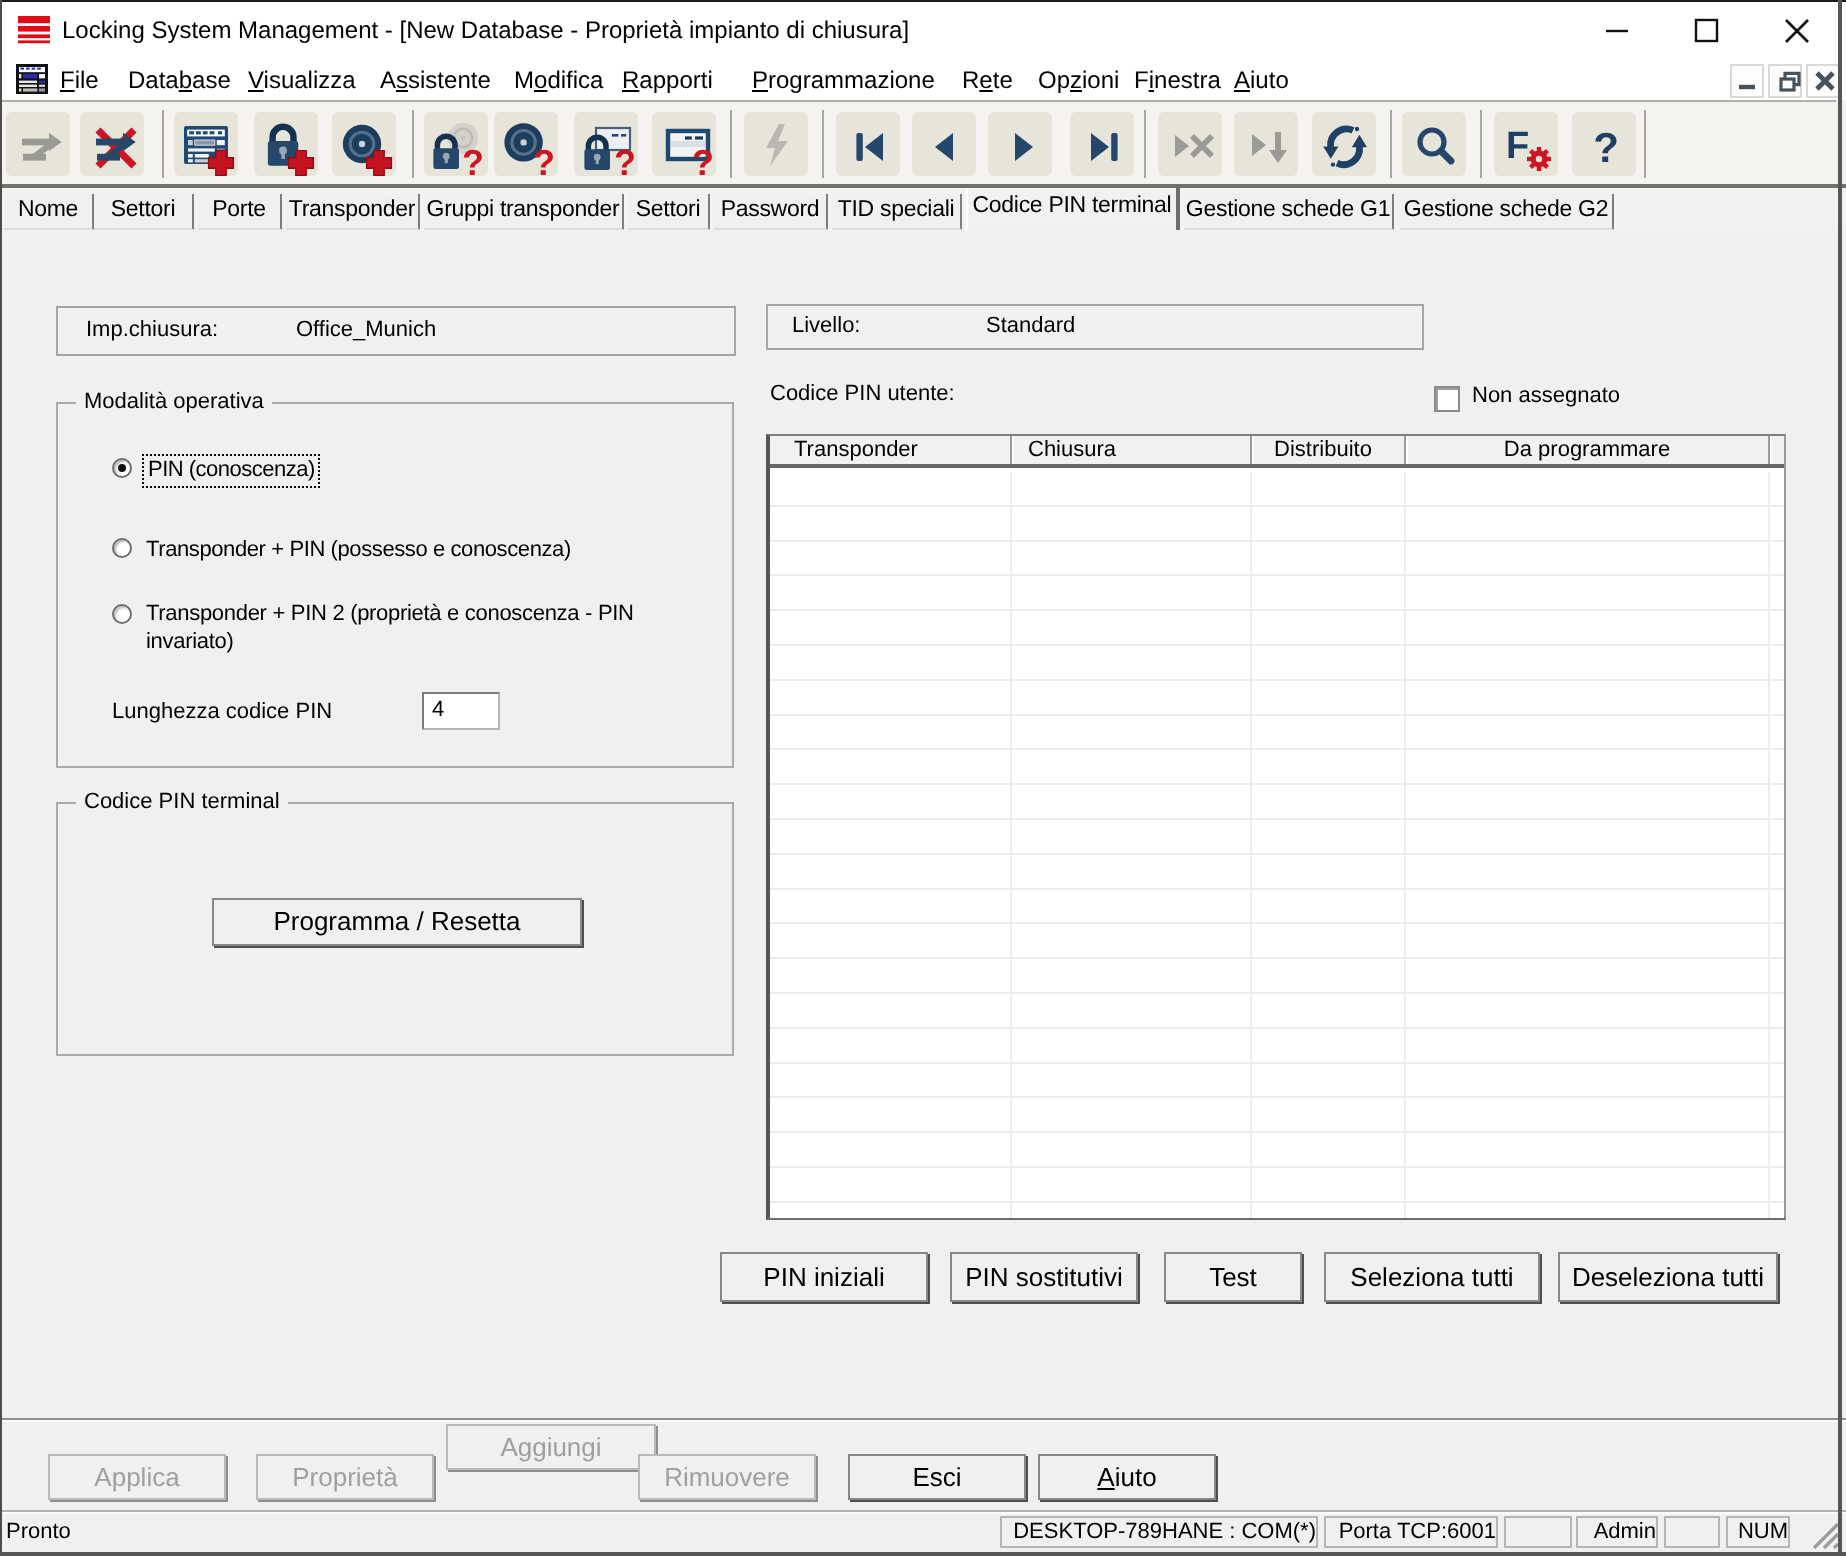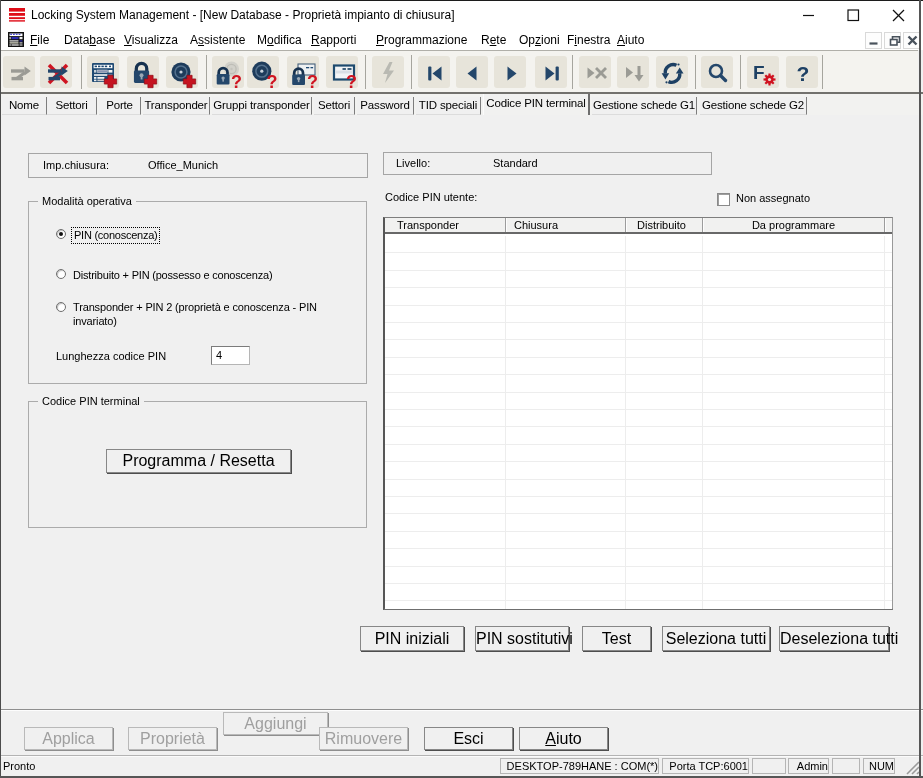--- a/index.html
+++ b/index.html
@@ -27,21 +27,21 @@
   font-size:11.5px; letter-spacing:-0.15px; line-height:19px; z-index:3; white-space:nowrap; overflow:hidden; }
 
 .fieldbox { border:1px solid #a5a5a5; background:#f0f0f0; }
 .groupbox { border:1px solid #ababab; background:#f0f0f0; }
 .grouplabel { background:#f0f0f0; padding:0 4px; height:13px; line-height:13px; }
 .radio { width:10px; height:10px; border-radius:50%; background:#fff; border:1px solid #6e6e6e;
   box-shadow: inset 1px 1px 1px rgba(0,0,0,0.25); }
 .radio.sel::after { content:""; position:absolute; left:2px; top:2px; width:4px; height:4px;
   border-radius:50%; background:#111; }
 .btn { background:#f0f0f0; border:1px solid #878787; box-shadow:1px 1px 0 #4e4e4e;
-  text-align:center; font-size:16px; font-family:"Liberation Sans",sans-serif; white-space:nowrap; }
+  text-align:center; font-size:13px; font-family:"Liberation Sans",sans-serif; white-space:nowrap; }
 .btn.dis { border:1px solid #b9b9b9; box-shadow:1px 1px 0 #8e8e8e; color:#9f9f9f; }
 
 #tbl { left:383px; top:217px; width:510px; height:393px; background:#fff;
   border-top:1px solid #7e7e7e; border-left:2px solid #565656; border-right:1px solid #999; border-bottom:2px solid #6e6e6e; }
 #tblhead { position:absolute; left:0; top:0; width:100%; height:16px; background:#f1f1f0;
   border-bottom:2px solid #686868; }
 .hcell { position:absolute; top:0; height:14px; line-height:15px; font-size:11px;
   border-right:1px solid #9c9c9c; box-shadow:1px 0 0 #fdfdfd; }
 #tblbody { position:absolute; left:0; top:18px; width:100%; height:373px;
   background:repeating-linear-gradient(to bottom, #fff 0, #fff 16.4px, #ededed 16.4px, #ededed 17.4px); }
@@ -326,21 +326,21 @@
 <div class="abs tab" style="left:700px;width:107px">Gestione schede G2</div>
 <div class="abs" id="activetab">Codice PIN terminal</div>
 <div class="abs fieldbox" style="left:28px;top:153px;width:340px;height:25px"></div>
 <div class="abs" style="left:43px;top:159px">Imp.chiusura:</div>
 <div class="abs" style="left:148px;top:159px">Office_Munich</div>
 <div class="abs groupbox" style="left:28px;top:201px;width:339px;height:183px"></div>
 <div class="abs grouplabel" style="left:38px;top:195px">Modalità operativa</div>
 <div class="abs radio sel" style="left:56px;top:229px"></div>
 <div class="abs" style="left:71px;top:227px;border:1px dotted #000;padding:1px 2px 2px 2px;letter-spacing:-0.25px">PIN (conoscenza)</div>
 <div class="abs radio" style="left:56px;top:269px"></div>
-<div class="abs" style="left:73px;top:269px;letter-spacing:-0.2px">Distribuito + PIN (possesso e conoscenza)</div>
+<div class="abs" style="left:73px;top:269px;letter-spacing:-0.2px">Transponder + PIN (possesso e conoscenza)</div>
 <div class="abs radio" style="left:56px;top:302px"></div>
 <div class="abs" style="left:73px;top:301px;line-height:13.5px;letter-spacing:-0.15px">Transponder + PIN 2 (proprietà e conoscenza - PIN<br>invariato)</div>
 <div class="abs" style="left:56px;top:350px">Lunghezza codice PIN</div>
 <div class="abs" style="left:211px;top:346px;width:39px;height:19px;background:#fff;border:1px solid #7b7b7b;border-bottom-color:#b5b5b5;border-right-color:#b5b5b5;padding:2px 0 0 4px">4</div>
 <div class="abs groupbox" style="left:28px;top:401px;width:339px;height:127px"></div>
 <div class="abs grouplabel" style="left:38px;top:395px">Codice PIN terminal</div>
 <div class="abs btn" style="left:106px;top:449px;width:185px;height:24px;line-height:22px">Programma / Resetta</div>
 <div class="abs fieldbox" style="left:383px;top:152px;width:329px;height:23px"></div>
 <div class="abs" style="left:396px;top:157px">Livello:</div>
 <div class="abs" style="left:493px;top:157px">Standard</div>

